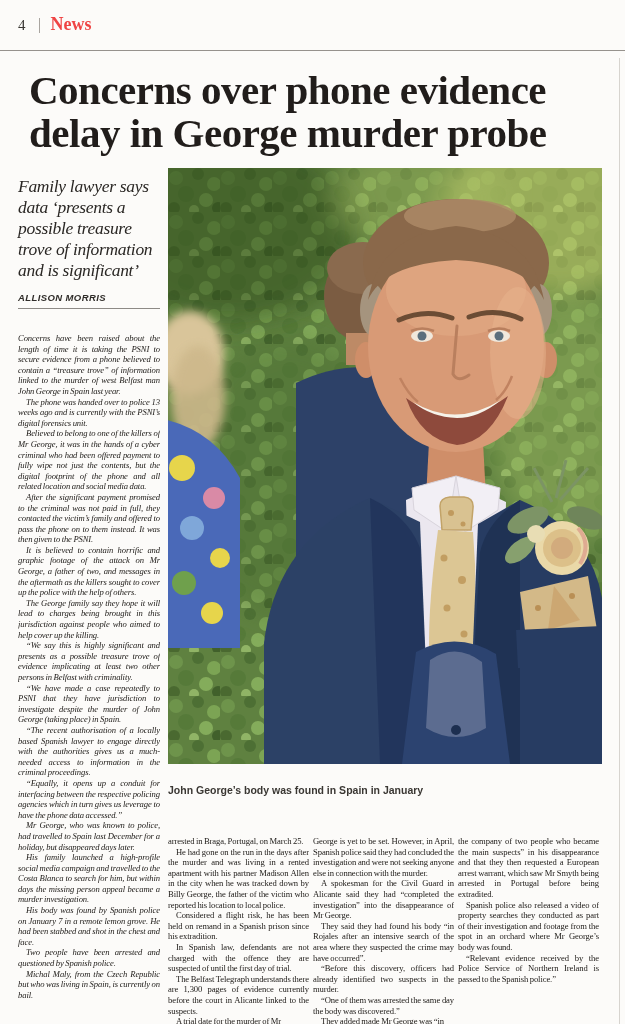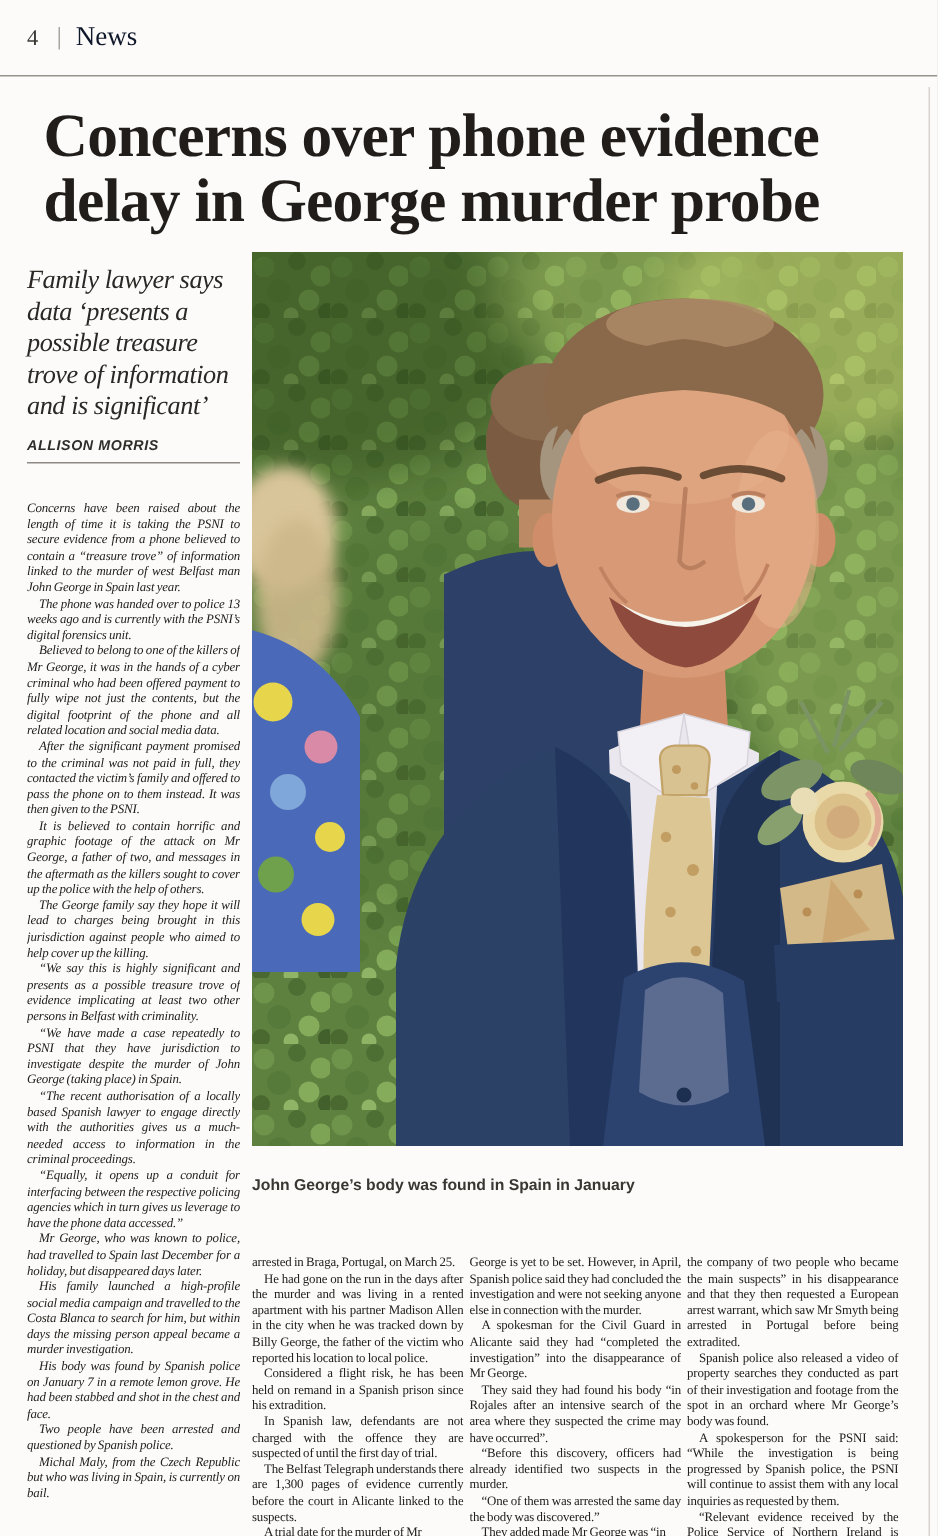--- a/index.html
+++ b/index.html
@@ -5,21 +5,21 @@
   html,body { margin:0; padding:0; background:#e9e7e3; }
   .page {
     position:relative; width:625px; height:1024px; margin:0 auto;
     background:#fcfbf9; overflow:hidden;
     font-family:"Liberation Serif", serif; color:#211e1b;
   }
   
   .masthead { position:absolute; top:14px; left:18px; right:18px; }
   .page-num { font-size:15px; color:#3a3733; }
   .mast-divider { display:inline-block; width:1px; height:15px; background:#a9a5a0; margin:0 11px -3px 13px; }
-  .section { font-size:18px; font-weight:normal; color:#0f172a; }
+  .section { font-size:18px; font-weight:bold; color:#ef4444; }
   .header-rule { position:absolute; top:50px; left:0; right:0; border:0; border-top:1px solid #96928d; margin:0; }
   
   .headline {
     position:absolute; top:57px; left:17px; width:586px; margin:12px;
     font-size:41px; line-height:1.05; font-weight:bold; letter-spacing:-0.5px; color:#211d1b;
   }
   
   .left-col { position:absolute; left:18px; top:176px; width:142px;font-style:italic; }
   .standfirst { margin:0 0 11px; font-size:17.5px; line-height:1.2; letter-spacing:-0.3px; color:#2a2724; }
   .byline { margin:0 0 5px; font-family:"Liberation Sans",sans-serif; font-weight:bold; font-size:9.5px; letter-spacing:.4px; color:#2f2c29; }
@@ -210,19 +210,18 @@
         <p class="first">George is yet to be set. However, in April, Spanish police said they had concluded the investigation and were not seeking anyone else in connection with the murder.</p>
         <p>A spokesman for the Civil Guard in Alicante said they had “completed the investigation” into the disappearance of Mr George.</p>
         <p>They said they had found his body “in Rojales after an intensive search of the area where they suspected the crime may have occurred”.</p>
         <p>“Before this discovery, officers had already identified two suspects in the murder.</p>
         <p>“One of them was arrested the same day the body was discovered.”</p>
         <p>They added made Mr George was “in</p>
       </div>
     <div class="bodytext">
         <p class="first">the company of two people who became the main suspects” in his disappearance and that they then requested a European arrest warrant, which saw Mr Smyth being arrested in Portugal before being extradited.</p>
         <p>Spanish police also released a video of property searches they conducted as part of their investigation and footage from the spot in an orchard where Mr George’s body was found.</p>
-        <p>A spokesperson for the PSNI said: “While the investigation is being progressed by Spanish police, the PSNI will continue to assist them with any local inquiries as requested by them.</p>
         <p>“Relevant evidence received by the Police Service of Northern Ireland is passed to the Spanish police.”</p>
       </div>
   </section>
 
   <div class="right-rule"></div>
 </div>
 
 </body></html>

